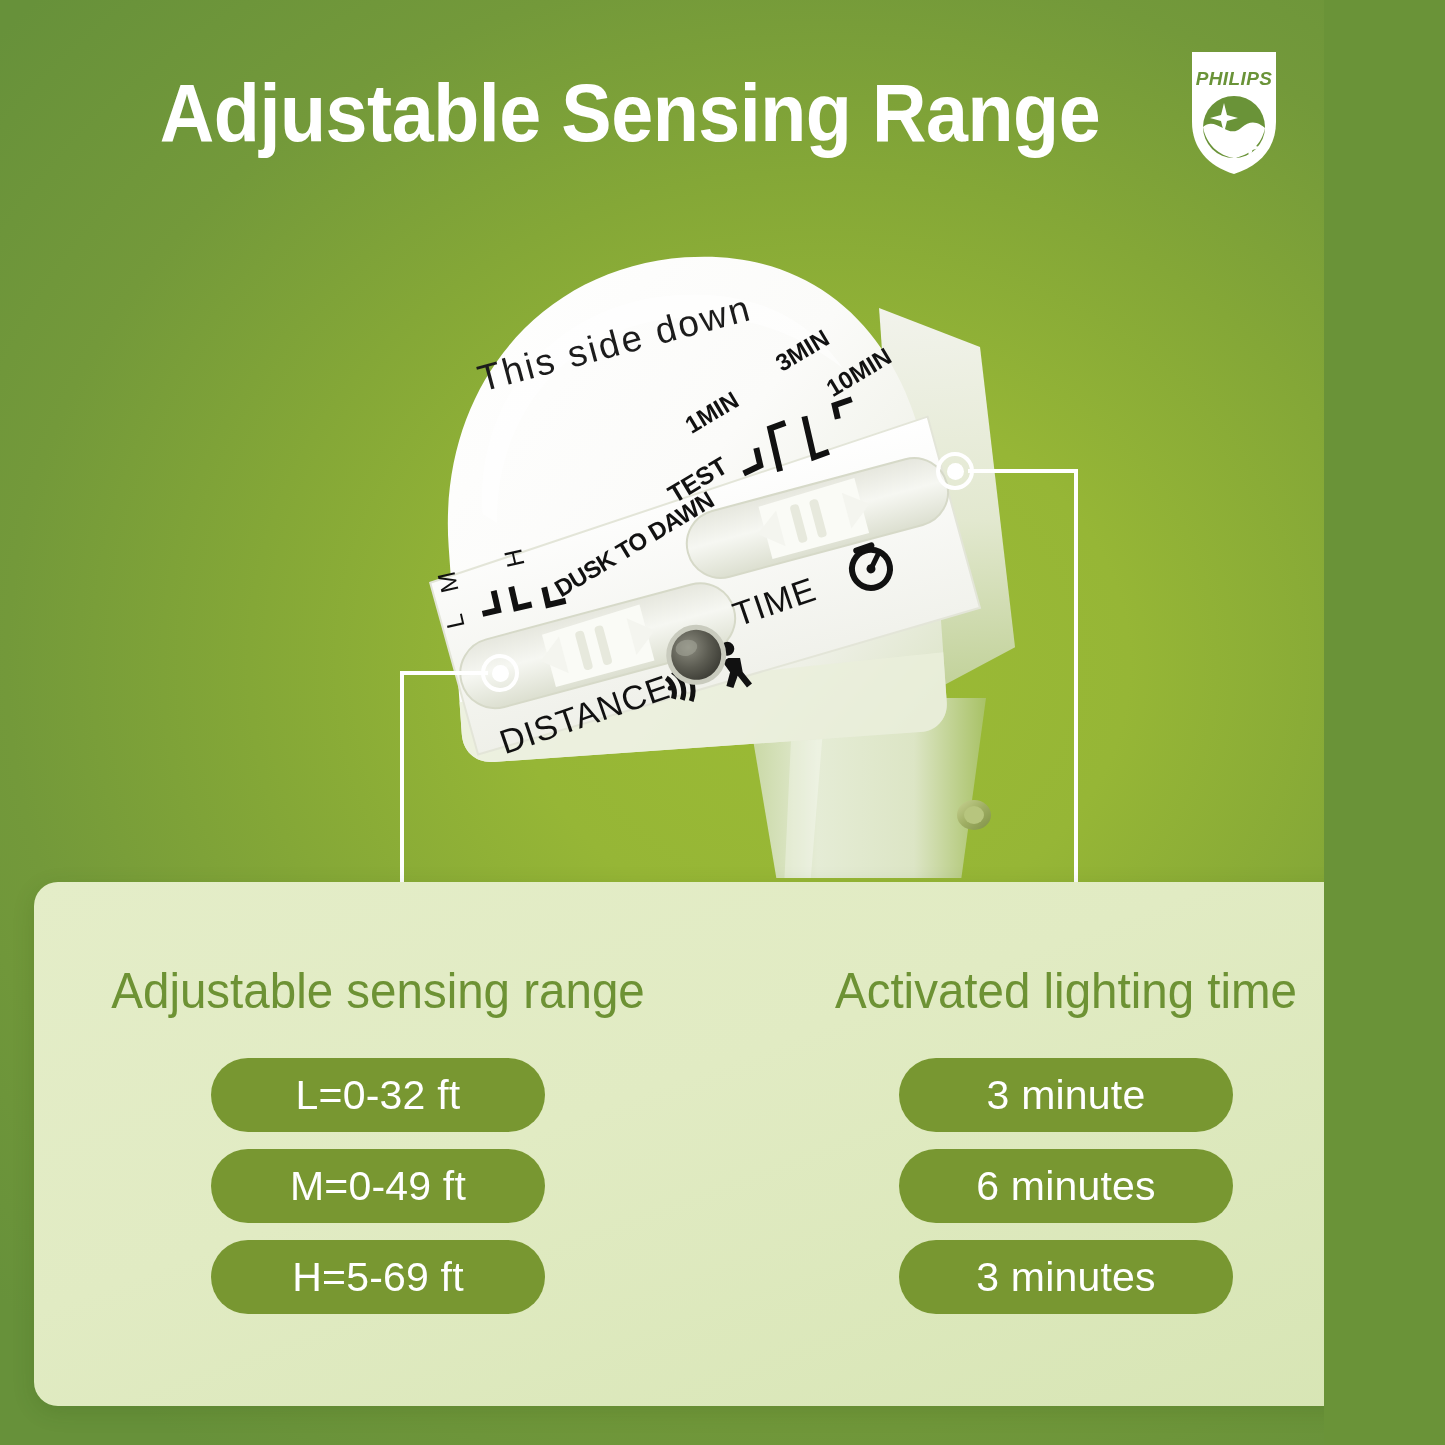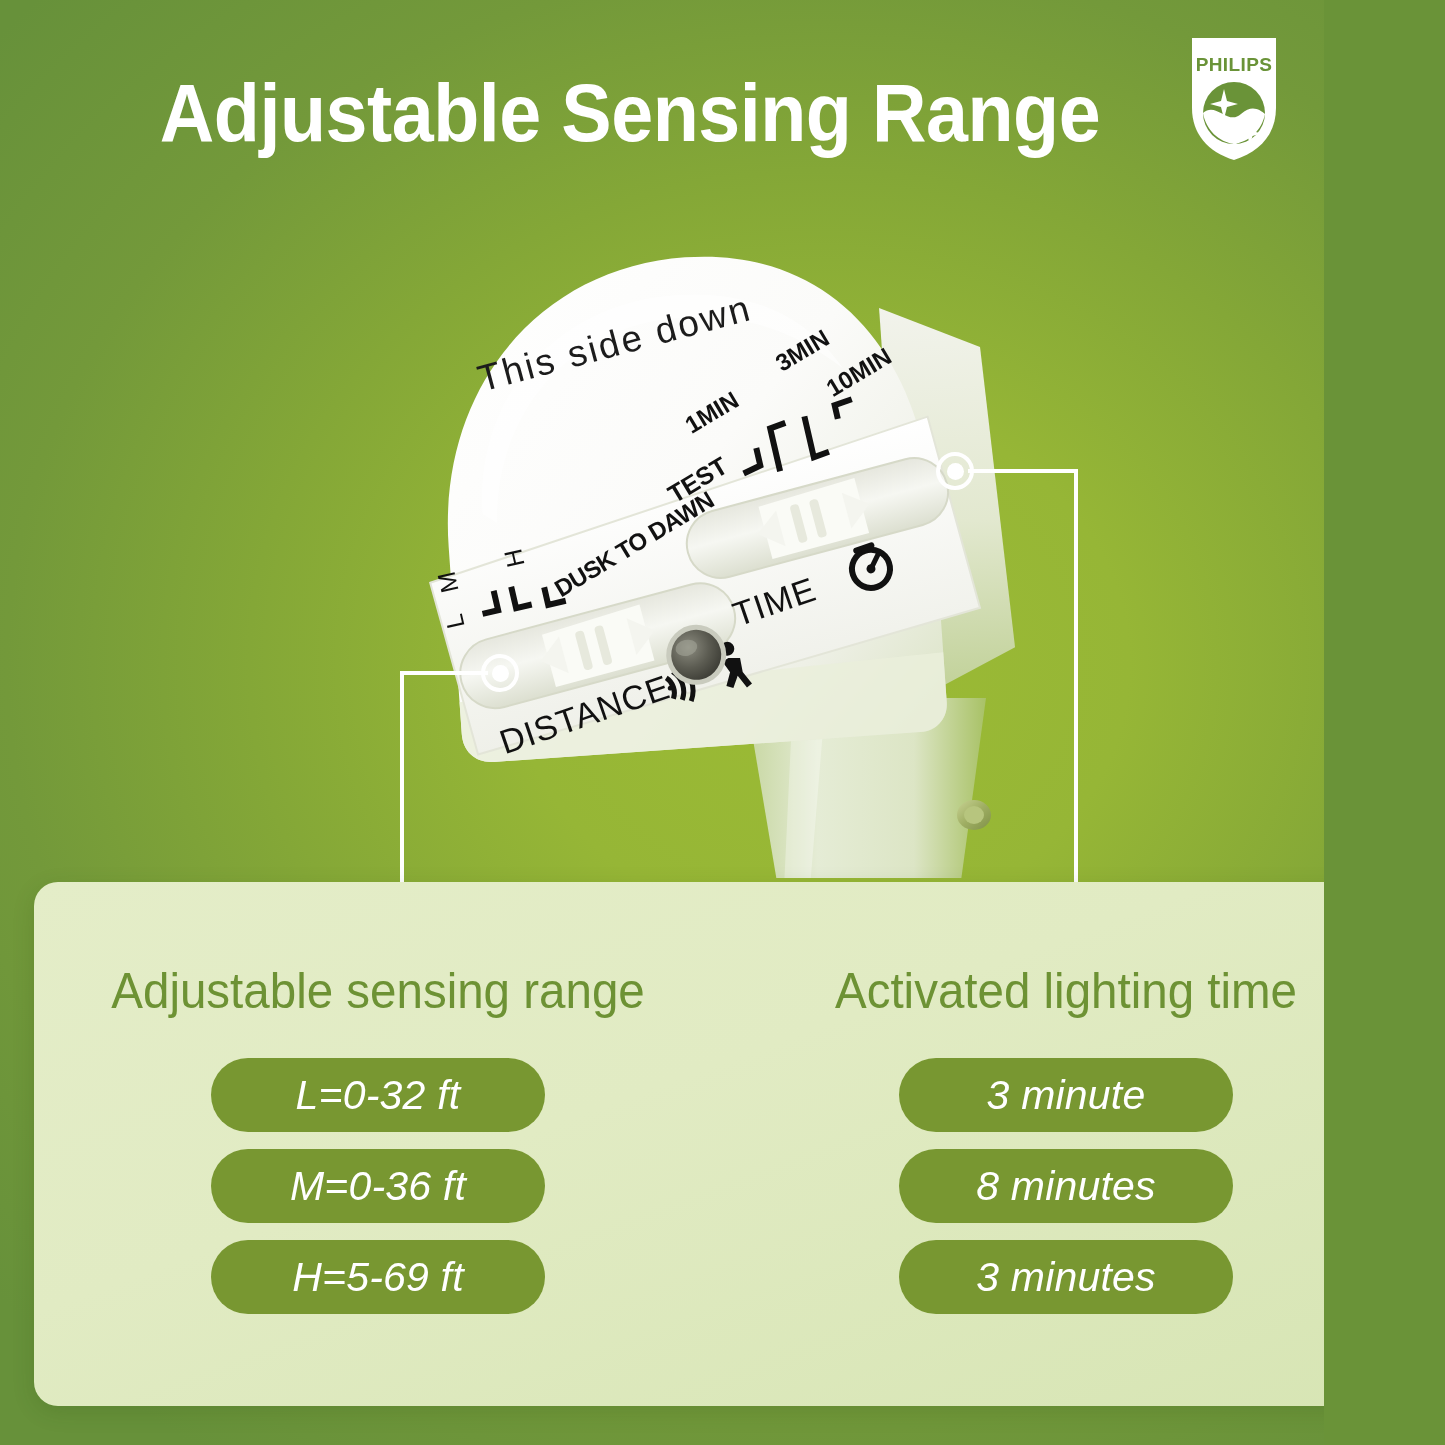--- a/index.html
+++ b/index.html
@@ -36,23 +36,24 @@
     line-height: 1;
     transform: scaleX(0.92);
     transform-origin: 50% 50%;
     white-space: nowrap;
   }
 
   
   #philips-logo {
     position: absolute;
     right: 42px;
-    top: 34px;
+    top: 48px;
     width: 96px;
     height: 128px;
+    font-style: italic;
   }
 
   
   #sensor {
     position: absolute;
     left: 374px;
     top: 198px;
     width: 700px;
     height: 680px;
   }
@@ -132,21 +133,20 @@
     height: 74px;
     border-radius: 37px;
     background: #789731;
     color: #ffffff;
     font-size: 41px;
     display: flex;
     align-items: center;
     justify-content: center;
     box-sizing: border-box;
     letter-spacing: 0.2px;
-    font-style: italic;
   }
 </style>
 </head>
 <body>
 
 <div id="stage">
 
   <div id="page-title">Adjustable Sensing Range</div>
 
   <div id="philips-logo">
@@ -324,29 +324,29 @@
     <div class="callout-line" style="left:1074px; top:469px; width:4px; height:464px;"></div>
     <div class="callout-dot" style="left:1057px; top:914px;"></div>
   </div>
 
   <div id="info-card">
 
     <div class="card-col left">
       <div class="col-heading">Adjustable sensing range</div>
       <div class="pill-stack">
         <div class="pill">L=0-32 ft</div>
-        <div class="pill">M=0-36 ft</div>
+        <div class="pill">M=0-49 ft</div>
         <div class="pill">H=5-69 ft</div>
       </div>
     </div>
 
     <div class="card-col right">
       <div class="col-heading">Activated lighting time</div>
       <div class="pill-stack">
         <div class="pill">3 minute</div>
-        <div class="pill">8 minutes</div>
+        <div class="pill">6 minutes</div>
         <div class="pill">3 minutes</div>
       </div>
     </div>
 
   </div>
 
 </div>
 
 </body></html>

